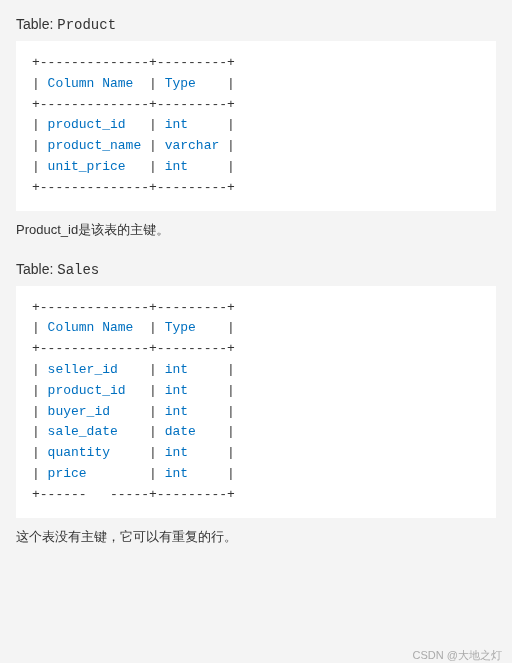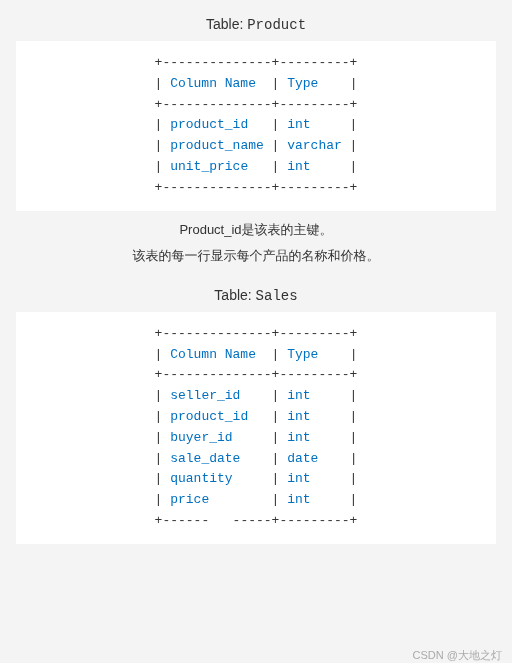--- a/index.html
+++ b/index.html
@@ -1,15 +1,15 @@
 <!DOCTYPE html>
 <html><head>
   <meta charset="utf-8">
   <style>
-    * { margin: 0; padding: 0; box-sizing: border-box; text-align: center; }
+    * { margin: 0; padding: 0; box-sizing: border-box; }
     body {
       background: #f4f4f4;
       font-family: 'Segoe UI', Arial, sans-serif;
       font-size: 14px;
       color: #333;
       padding: 16px;
       width: 512px;
       min-height: 663px;
     }
     .section {
@@ -49,21 +49,21 @@
     }
   </style>
 </head>
 <body>
 
 <div id="app">
     <div class="section">
       <p class="table-label"><span style="color:#333;">Table: </span><span style="font-family:'Courier New',monospace;color:#333;">Product</span></p>
       <div class="code-block"><span class="code-line">+--------------+---------+</span><span class="code-line">| <span style="color:#0070c0;">Column Name</span>  | <span style="color:#0070c0;">Type</span>    |</span><span class="code-line">+--------------+---------+</span><span class="code-line">| <span style="color:#0070c0;">product_id</span>   | <span style="color:#0070c0;">int</span>     |</span><span class="code-line">| <span style="color:#0070c0;">product_name</span> | <span style="color:#0070c0;">varchar</span> |</span><span class="code-line">| <span style="color:#0070c0;">unit_price</span>   | <span style="color:#0070c0;">int</span>     |</span><span class="code-line">+--------------+---------+</span></div>
       <p class="description">Product_id是该表的主键。</p>
-      <p class="description">该表的每一行显示每个产品的名称和价格。</p>
     </div>
     <div class="section">
       <p class="table-label"><span style="color:#333;">Table: </span><span style="font-family:'Courier New',monospace;color:#333;margin-top:19px;">Sales</span></p>
       <div class="code-block"><span class="code-line">+--------------+---------+</span><span class="code-line">| <span style="color:#0070c0;">Column Name</span>  | <span style="color:#0070c0;">Type</span>    |</span><span class="code-line">+--------------+---------+</span><span class="code-line">| <span style="color:#0070c0;">seller_id</span>    | <span style="color:#0070c0;">int</span>     |</span><span class="code-line">| <span style="color:#0070c0;">product_id</span>   | <span style="color:#0070c0;">int</span>     |</span><span class="code-line">| <span style="color:#0070c0;">buyer_id</span>     | <span style="color:#0070c0;">int</span>     |</span><span class="code-line">| <span style="color:#0070c0;">sale_date</span>    | <span style="color:#0070c0;">date</span>    |</span><span class="code-line">| <span style="color:#0070c0;">quantity</span>     | <span style="color:#0070c0;">int</span>     |</span><span class="code-line">| <span style="color:#0070c0;">price</span>        | <span style="color:#0070c0;">int</span>     |</span><span class="code-line">+------   -----+---------+</span></div>
+      <p class="description">这个表没有主键，它可以有重复的行。</p>
     </div>
   </div>
 
 <div class="watermark">CSDN @大地之灯</div>
 
 </body></html>

